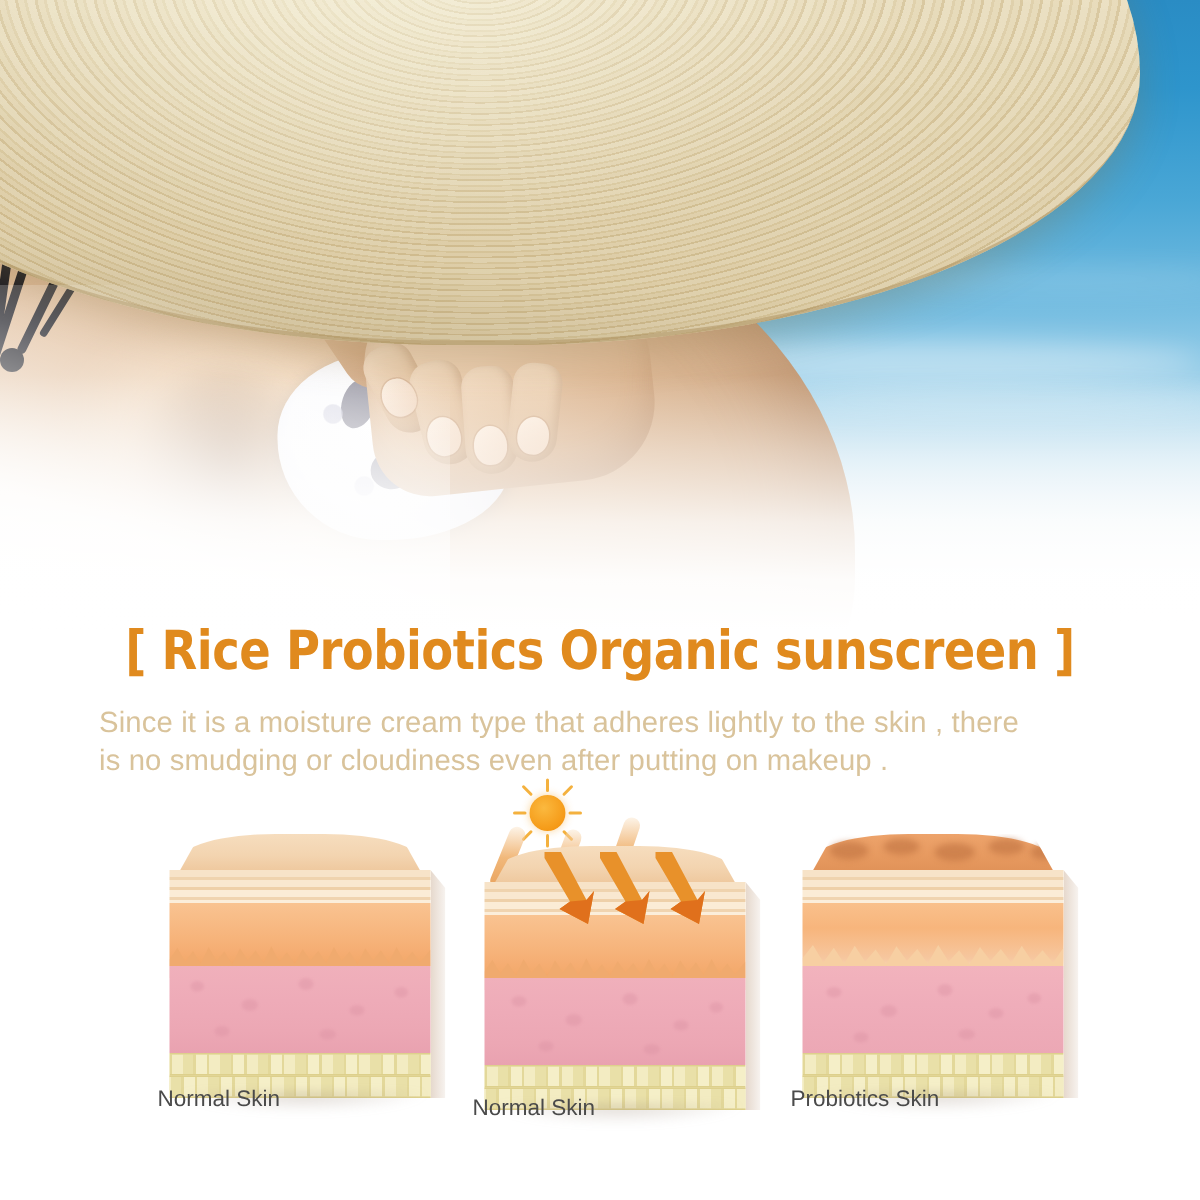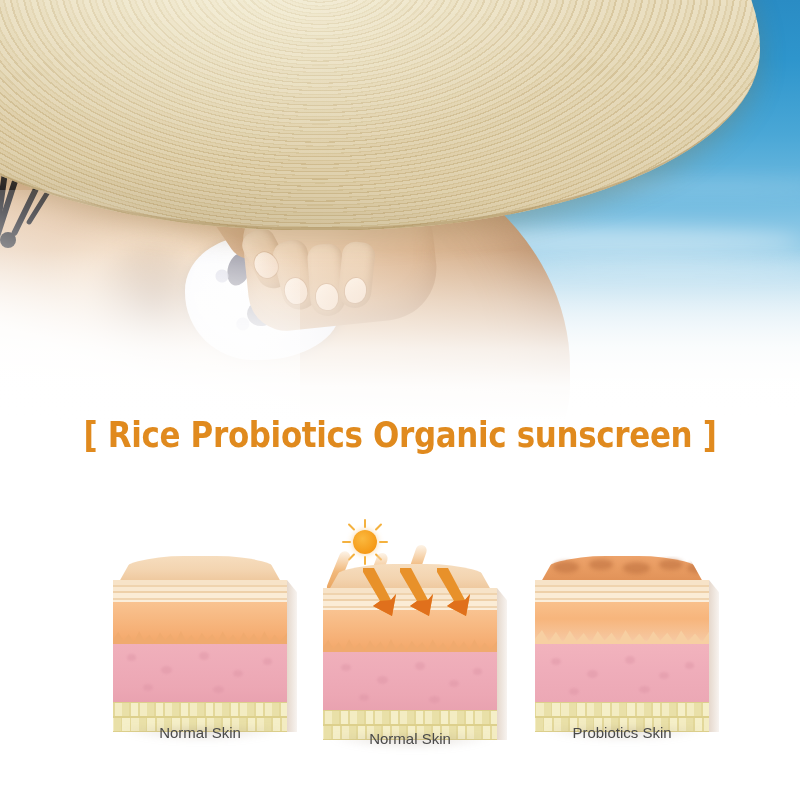--- a/index.html
+++ b/index.html
@@ -357,21 +357,20 @@
   }
   .block-shadow {
     position:absolute; left:6px; top:172px; width:166px; height:14px;
     background:radial-gradient(ellipse at 50% 0%, rgba(150,130,110,.30), rgba(150,130,110,0) 72%);
     filter:blur(3px);
   }
 
   
   .panel-label {
     position:absolute; left:0; top:196px; width:190px;
-    text-align:center;
     font-family:"Liberation Sans", sans-serif;
     font-size:15px;
     color:#4a4a4a;
   }
   .p2 .panel-label { top:202px; }
 
   
   .sun {
     position:absolute; left:38px; top:2px; width:24px; height:24px;
     background:radial-gradient(circle at 40% 36%, #fbb93f 0%, #f59a17 70%, #ec8c0b 100%);
@@ -440,20 +439,24 @@
     <div class="hat"></div>
     <div class="hat-shade"></div>
     <div class="hat-rim"></div>
 
     <div class="hero-fade"></div>
     <div class="hero-fade-l"></div>
   </div>
 
   <div id="title">[ Rice Probiotics Organic sunscreen ]</div>
 
+  <div id="subtitle">
+    <div>Since it is a moisture cream type that adheres lightly to the skin , there</div>
+    <div>is no smudging or cloudiness even after putting on makeup .</div>
+  </div>
 
   <div id="diagrams">
 
     <div class="panel p1">
       <div class="block">
         <div class="surface"></div>
         <div class="corneum"></div>
         <div class="epidermis"></div>
         <div class="junction"></div>
         <div class="dermis">

